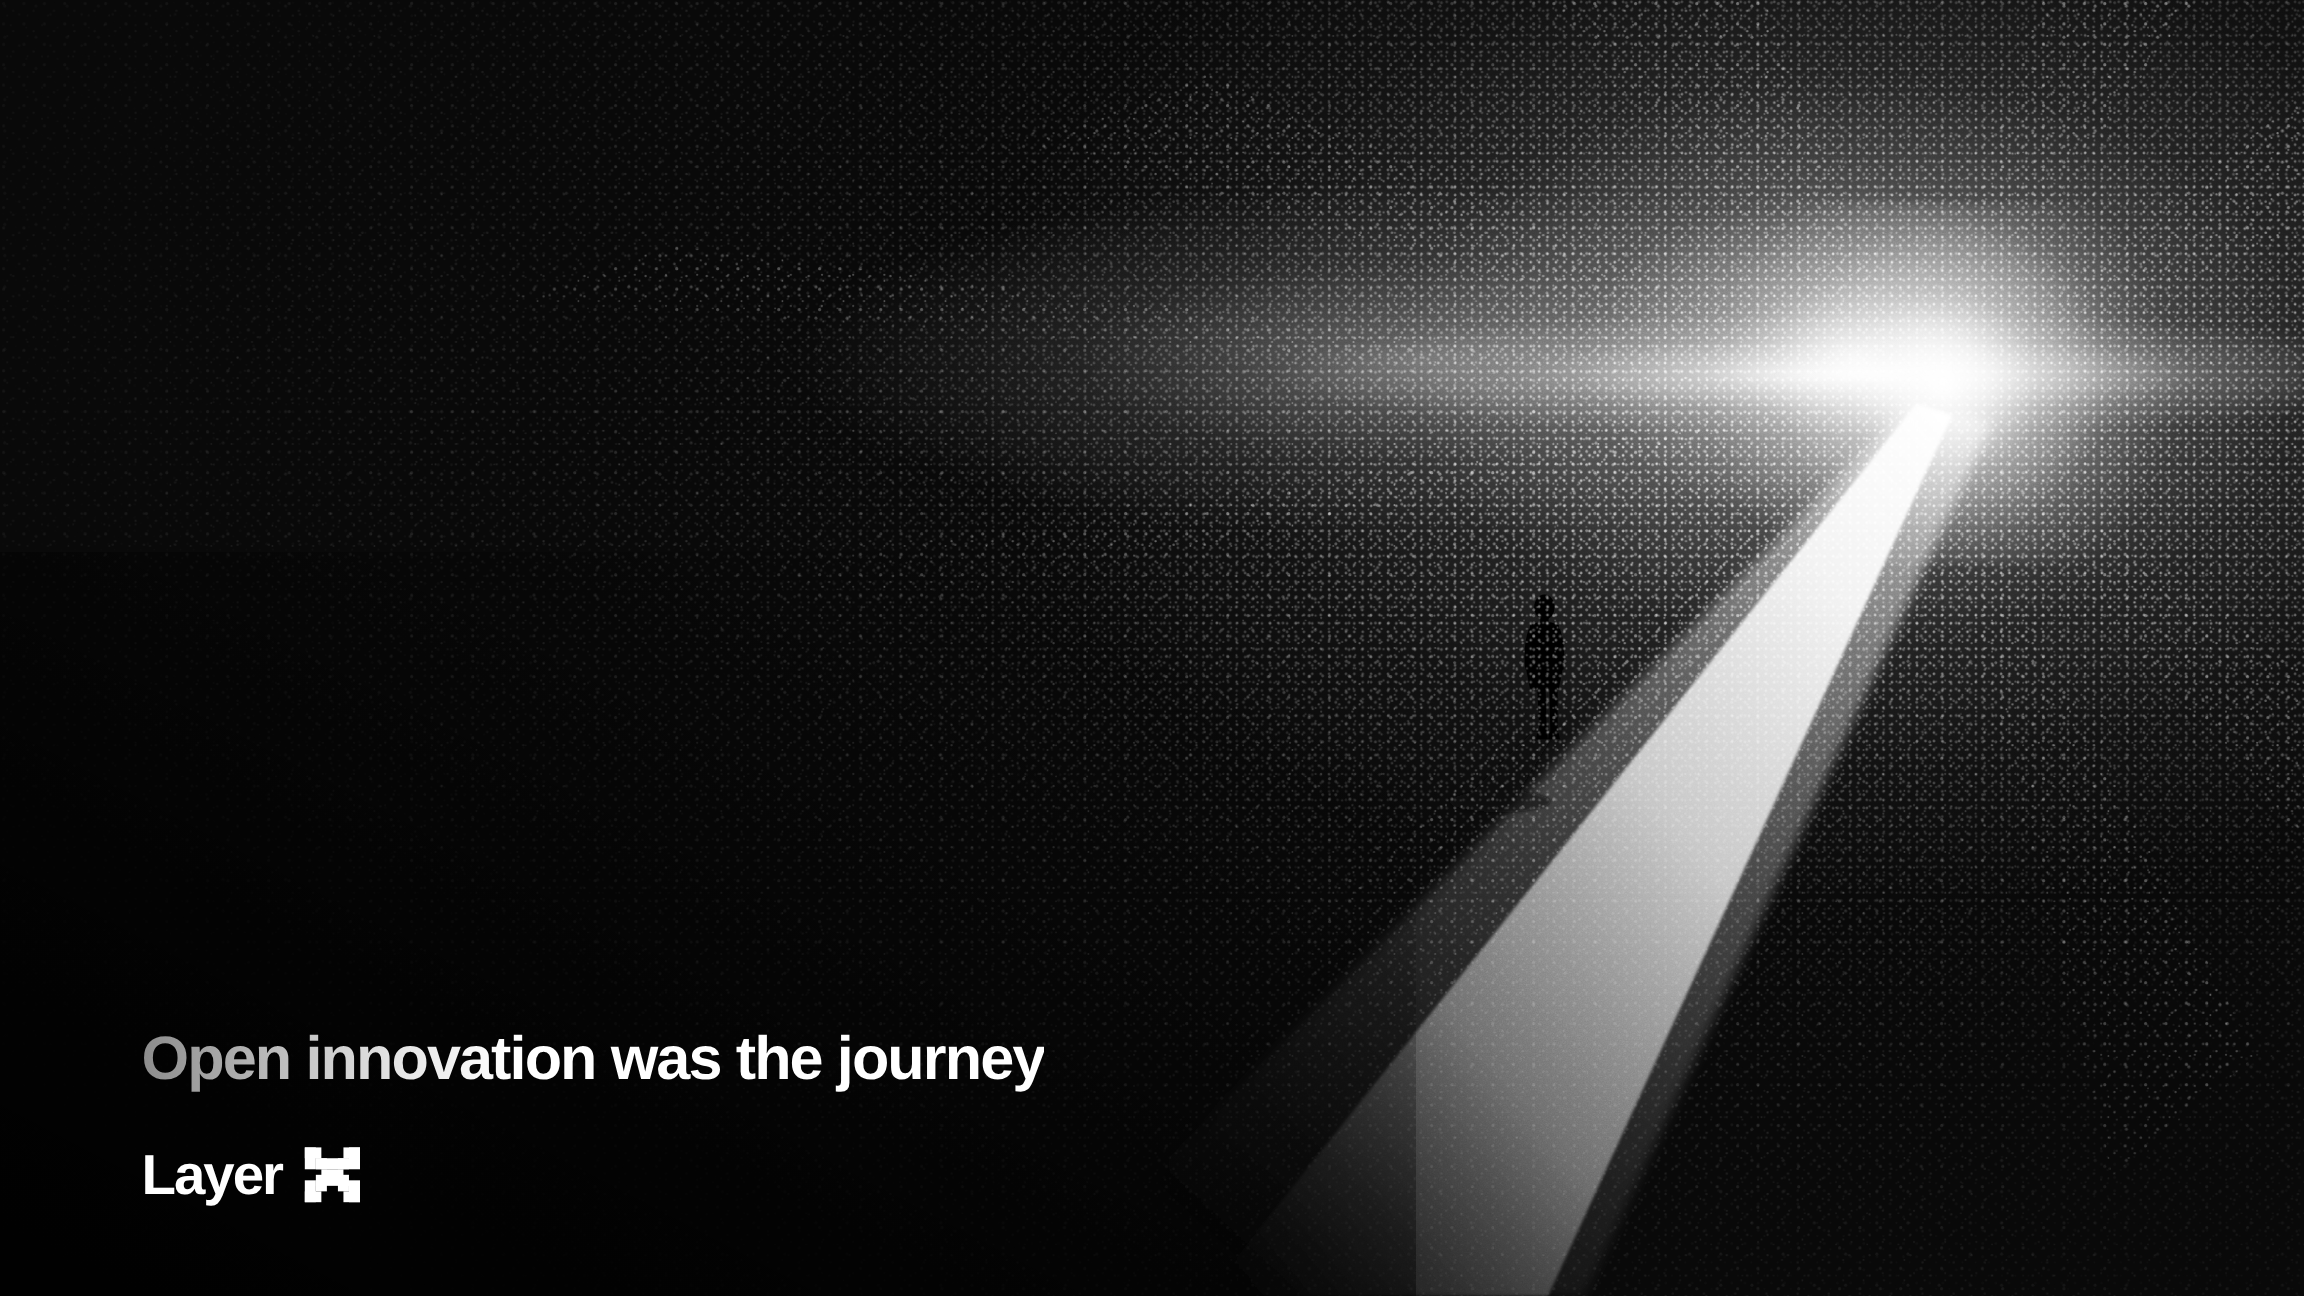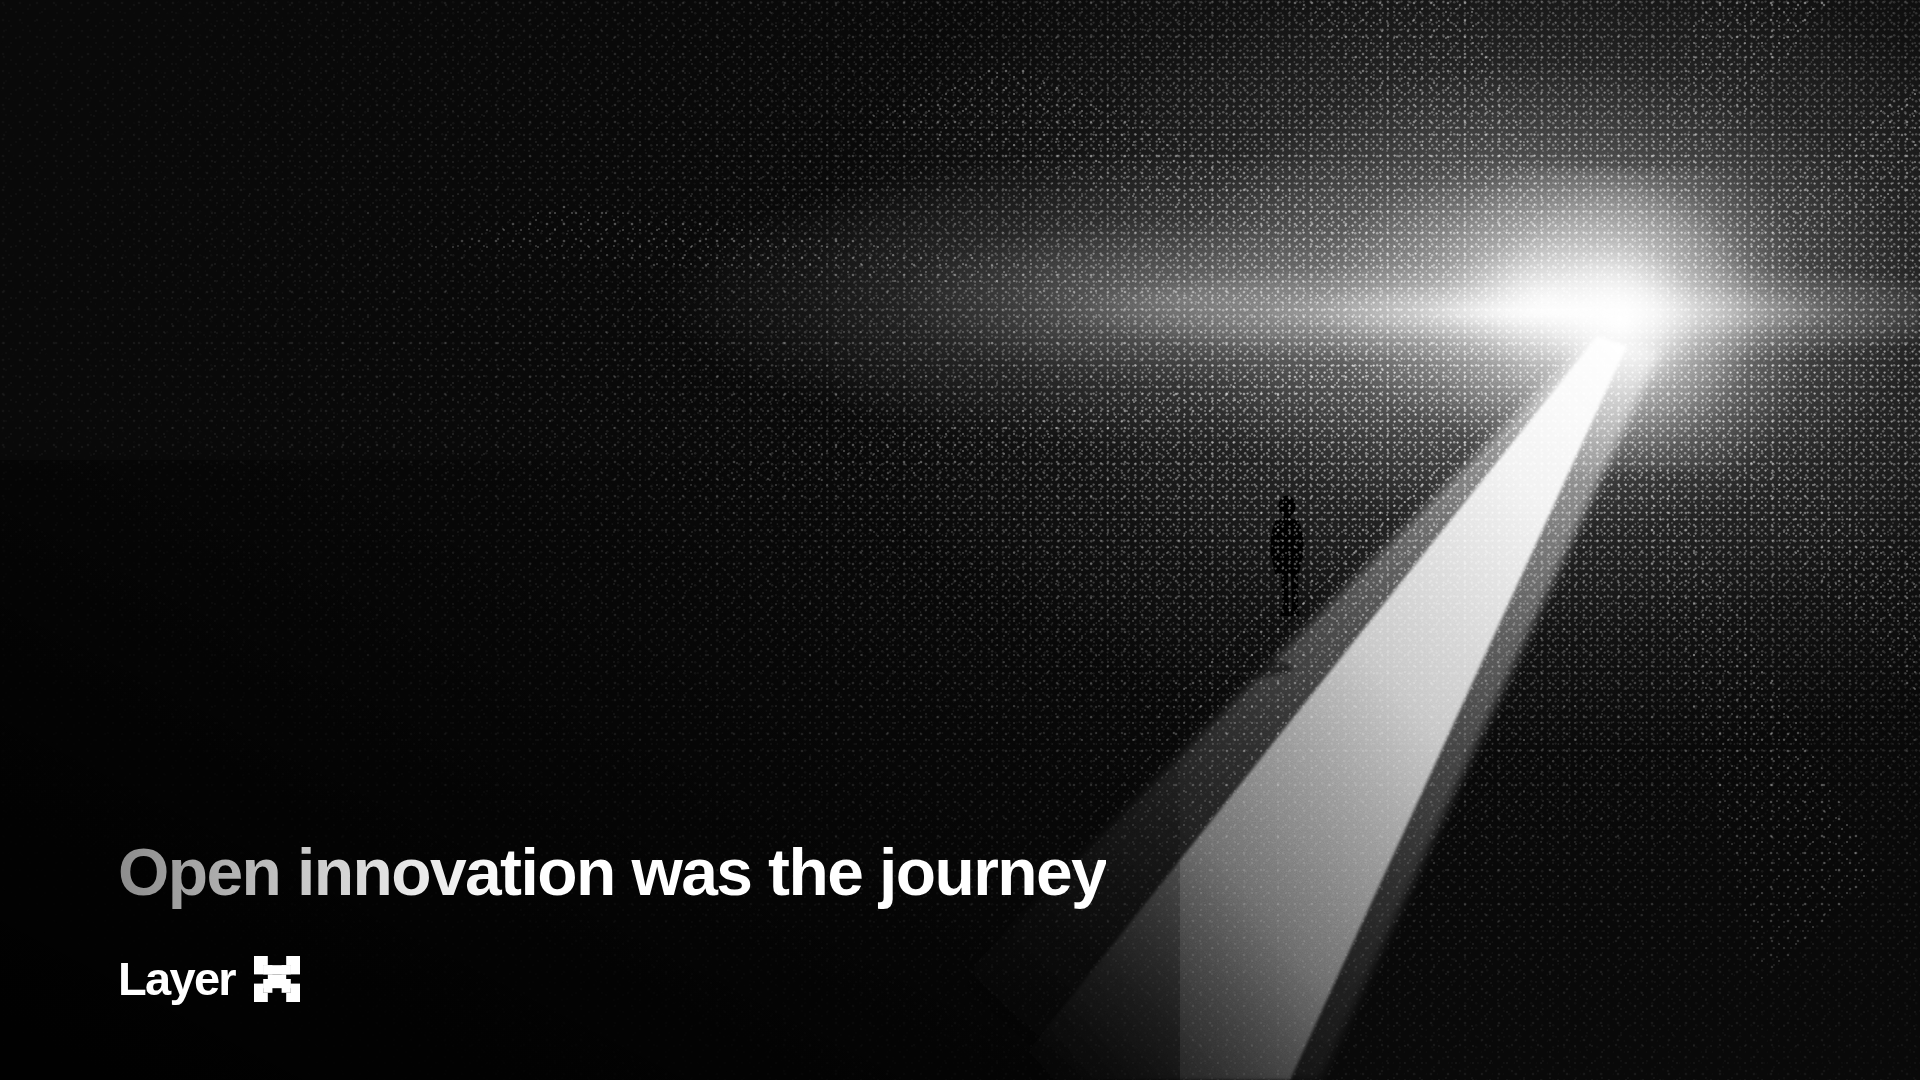--- a/index.html
+++ b/index.html
@@ -97,21 +97,21 @@
 
   
   .content {
     position:absolute;
     left:118px; bottom:78px;
     z-index:6;
   }
 
   .headline {
     font-weight:700;
-    font-size:66px;
+    font-size:51px;
     line-height:1.16;
     letter-spacing:-1.6px;
     white-space:nowrap;
     margin-bottom:44px;
   }
   .headline .hl-line { display:block; }
 
   
   .hl-line.l1 {
     background:linear-gradient(90deg,

